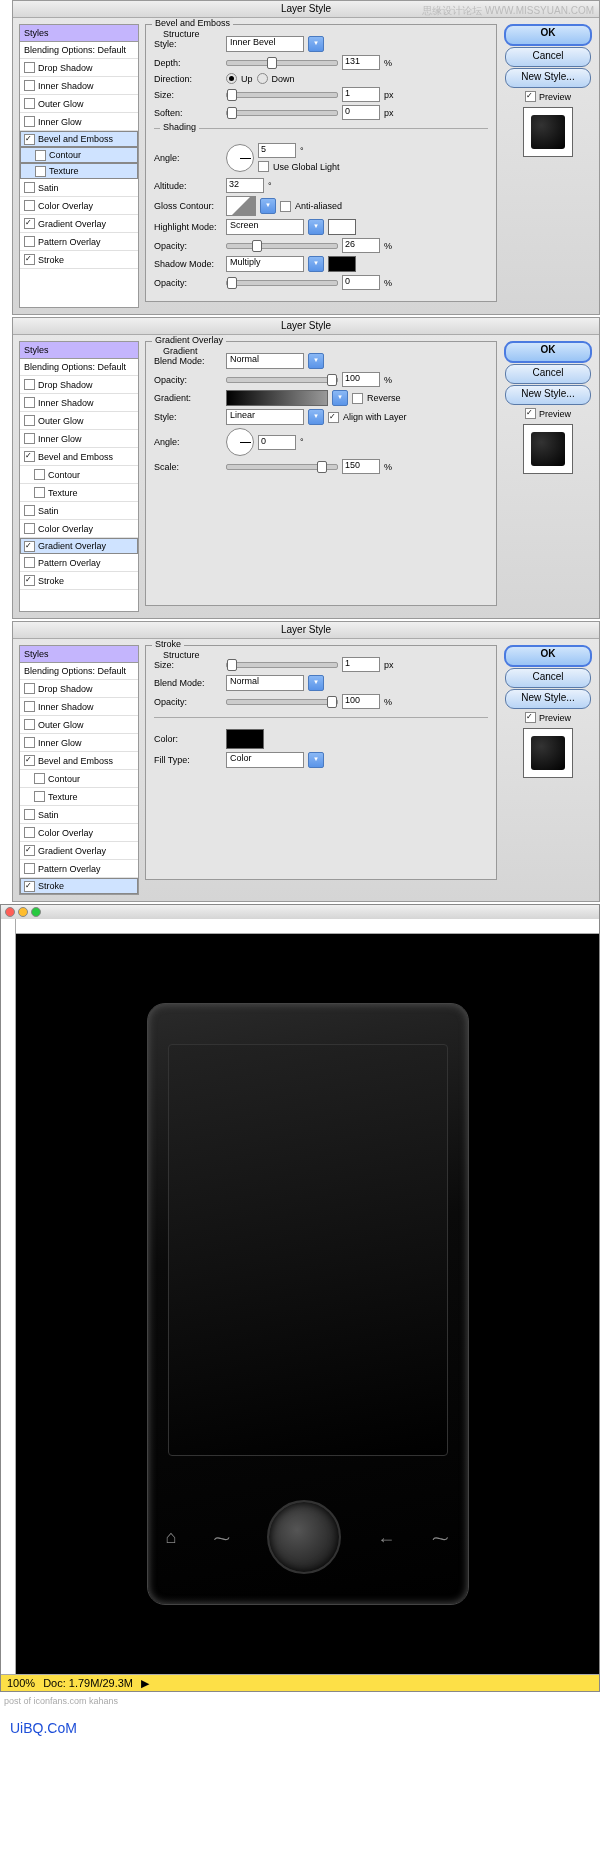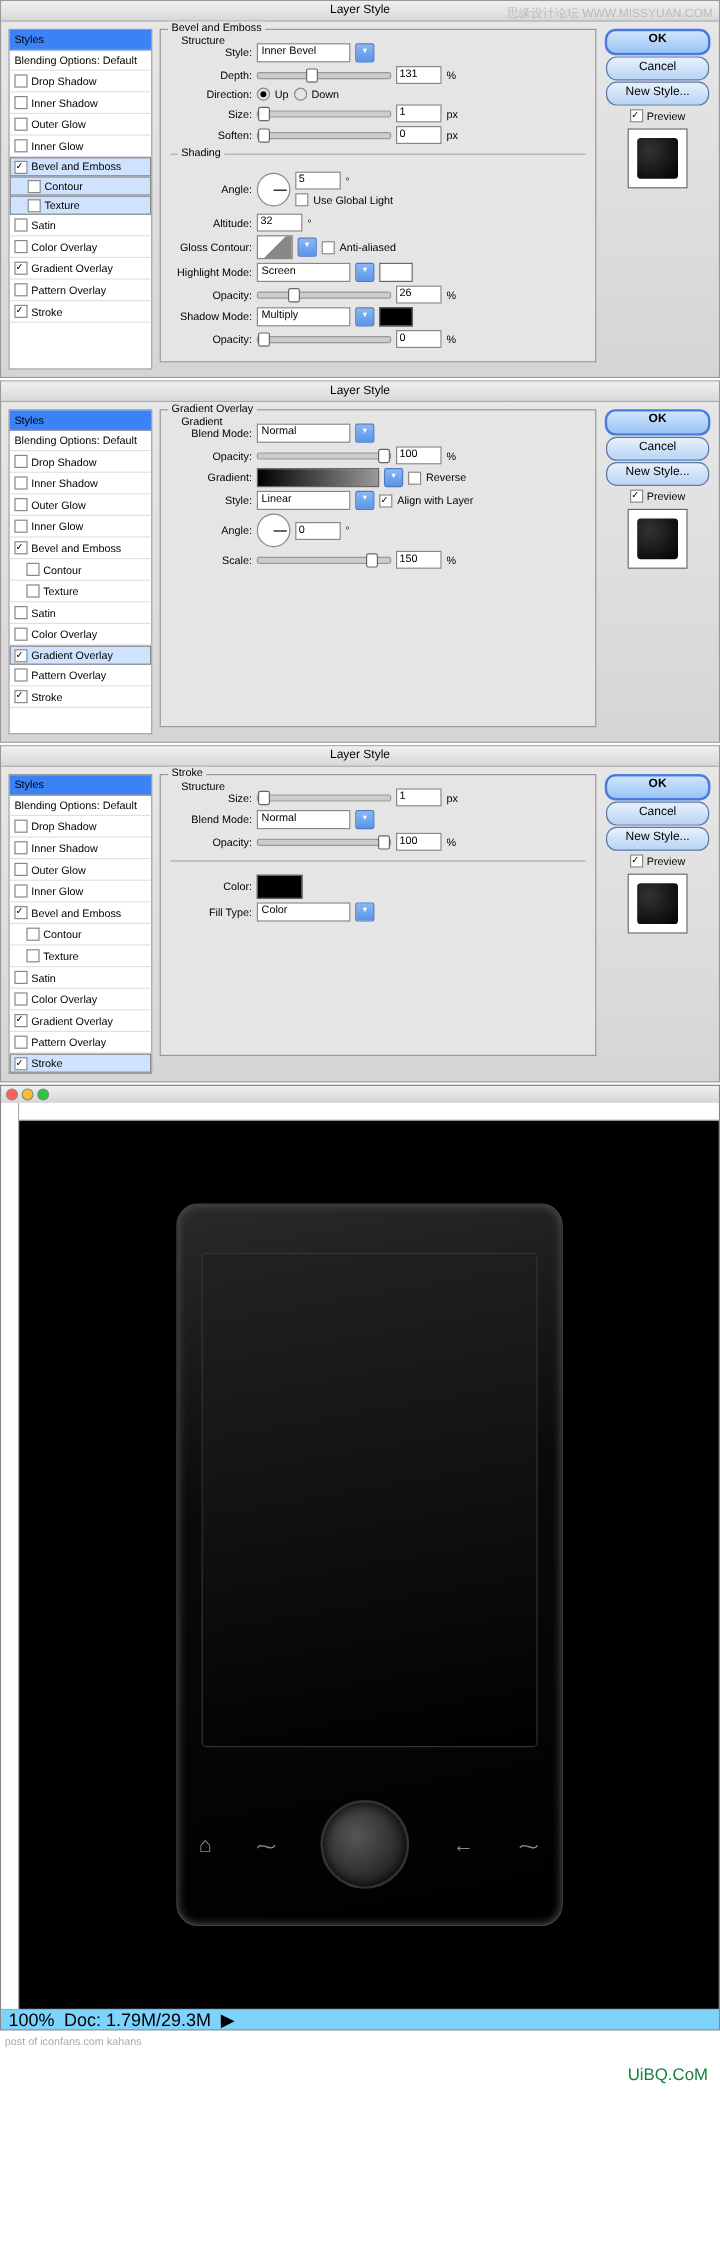--- a/index.html
+++ b/index.html
@@ -1,33 +1,33 @@
 <!DOCTYPE html>
 <html><head>
 <meta charset="utf-8">
 <style>
 body{margin:0;background:#fff;font-family:"Lucida Grande",Helvetica,Arial,sans-serif;font-size:9px;color:#000;width:600px}
 .watermark{position:absolute;top:4px;right:6px;font-size:10px;color:#bbb}
-.dlg{border:1px solid #999;background:linear-gradient(#e8e8e8,#d5d5d5);margin:0 0 2px 0}
+.dlg{border:1px solid #999;background:linear-gradient(#e8e8e8,#d5d5d5);margin:0 0 2px 12px}
 .title{height:16px;text-align:center;font-size:10px;line-height:16px;background:linear-gradient(#f0f0f0,#d8d8d8);border-bottom:1px solid #aaa}
 .body{display:flex;padding:6px;gap:6px}
 .styles{width:118px;border:1px solid #999;background:#fff}
-.shead{background:#3b82f6;border-bottom:1px solid #999;padding:3px 4px;font-size:9px}
+.shead{background:#c4b5fd;border-bottom:1px solid #999;padding:3px 4px;font-size:9px}
 .srow{padding:3px 4px;border-bottom:1px solid #e0e0e0;display:flex;align-items:center;gap:3px;font-size:9px}
 .srow.sel{background:#cfe3ff}
 .srow.sub{padding-left:14px}
 .cb{width:9px;height:9px;border:1px solid #888;background:#fff;display:inline-block}
 .cb.on::after{content:"✓";font-size:8px;color:#000;position:relative;top:-2px;left:0}
 .center{flex:1}
 .group{border:1px solid #999;background:#e5e5e5;padding:8px 8px 8px 8px;margin-bottom:6px;position:relative}
 .glabel{position:absolute;top:-7px;left:6px;background:#e5e5e5;padding:0 3px;font-size:9px}
 .sub-section{border-top:1px solid #aaa;margin-top:8px;padding-top:8px;position:relative}
 .sub-section .glabel{top:-7px}
 .row{display:flex;align-items:center;margin:3px 0;gap:4px}
-.lbl{width:68px;text-align:right;font-size:9px}
+.lbl{width:68px;text-align:left;font-size:9px}
 .sel{border:1px solid #888;background:#fff;height:14px;padding:0 3px;font-size:9px;min-width:70px}
 .arr{width:14px;height:14px;background:linear-gradient(#8ab8f5,#5a94e8);border:1px solid #4a7ac0;border-radius:2px;text-align:center;line-height:12px;font-size:7px;color:#fff}
 .slider{flex:1;height:4px;background:#ccc;border:1px solid #999;border-radius:2px;position:relative;max-width:110px}
 .thumb{position:absolute;width:8px;height:10px;background:#fff;border:1px solid #666;border-radius:2px;top:-4px}
 .num{width:32px;height:13px;border:1px solid #888;background:#fff;font-size:9px;padding:0 2px}
 .unit{font-size:9px}
 .radio{width:9px;height:9px;border:1px solid #888;border-radius:50%;display:inline-flex;align-items:center;justify-content:center}
 .radio.on::after{content:"";width:5px;height:5px;background:#000;border-radius:50%}
 .angle{width:26px;height:26px;border:1px solid #888;border-radius:50%;background:#fff;position:relative}
 .angle::after{content:"";position:absolute;width:11px;height:1px;background:#000;top:13px;left:13px}
@@ -46,23 +46,23 @@
 .tl.r{background:#ff5e57}.tl.y{background:#ffbd2e}.tl.g{background:#28c940}
 .canvas-body{display:flex}
 .ruler-v{width:14px;background:#fff;border-right:1px solid #aaa;font-size:6px}
 .ruler-h{height:14px;background:#fff;border-bottom:1px solid #aaa}
 .canvas{flex:1;background:#000;height:740px;display:flex;align-items:center;justify-content:center;position:relative}
 .phone{width:320px;height:600px;background:linear-gradient(170deg,#2a2a2a,#0a0a0a 40%,#000);border-radius:18px;border:1px solid #444;box-shadow:inset 0 0 8px #555;position:relative}
 .screen{position:absolute;top:40px;left:20px;right:20px;height:410px;background:linear-gradient(170deg,#222,#000);border-radius:4px;border:1px solid #333}
 .controls{position:absolute;bottom:30px;left:0;right:0;display:flex;align-items:center;justify-content:space-around}
 .dial{width:70px;height:70px;border-radius:50%;background:radial-gradient(circle at 40% 40%,#555,#111);border:2px solid #333;box-shadow:inset 0 0 10px #000}
 .pico{color:#888;font-size:18px}
-.status{height:16px;background:#7dd3fc;border-top:1px solid #aaa;display:flex;align-items:center;padding:0 6px;font-size:15px;gap:8px}
+.status{height:16px;background:#fde047;border-top:1px solid #aaa;display:flex;align-items:center;padding:0 6px;font-size:11px;gap:8px}
 .credit{font-size:9px;color:#aaa;padding:4px}
-.footer{text-align:right;font-size:14px;color:#15803d;padding:10px;font-family:Arial}
+.footer{text-align:left;font-size:14px;color:#1d4ed8;padding:10px;font-family:Arial}
 </style>
 </head>
 <body>
 
 <div class="watermark">思缘设计论坛 WWW.MISSYUAN.COM</div>
 
 <div class="dlg">
 <div class="title">Layer Style</div>
 <div class="body">
 <div class="styles">

